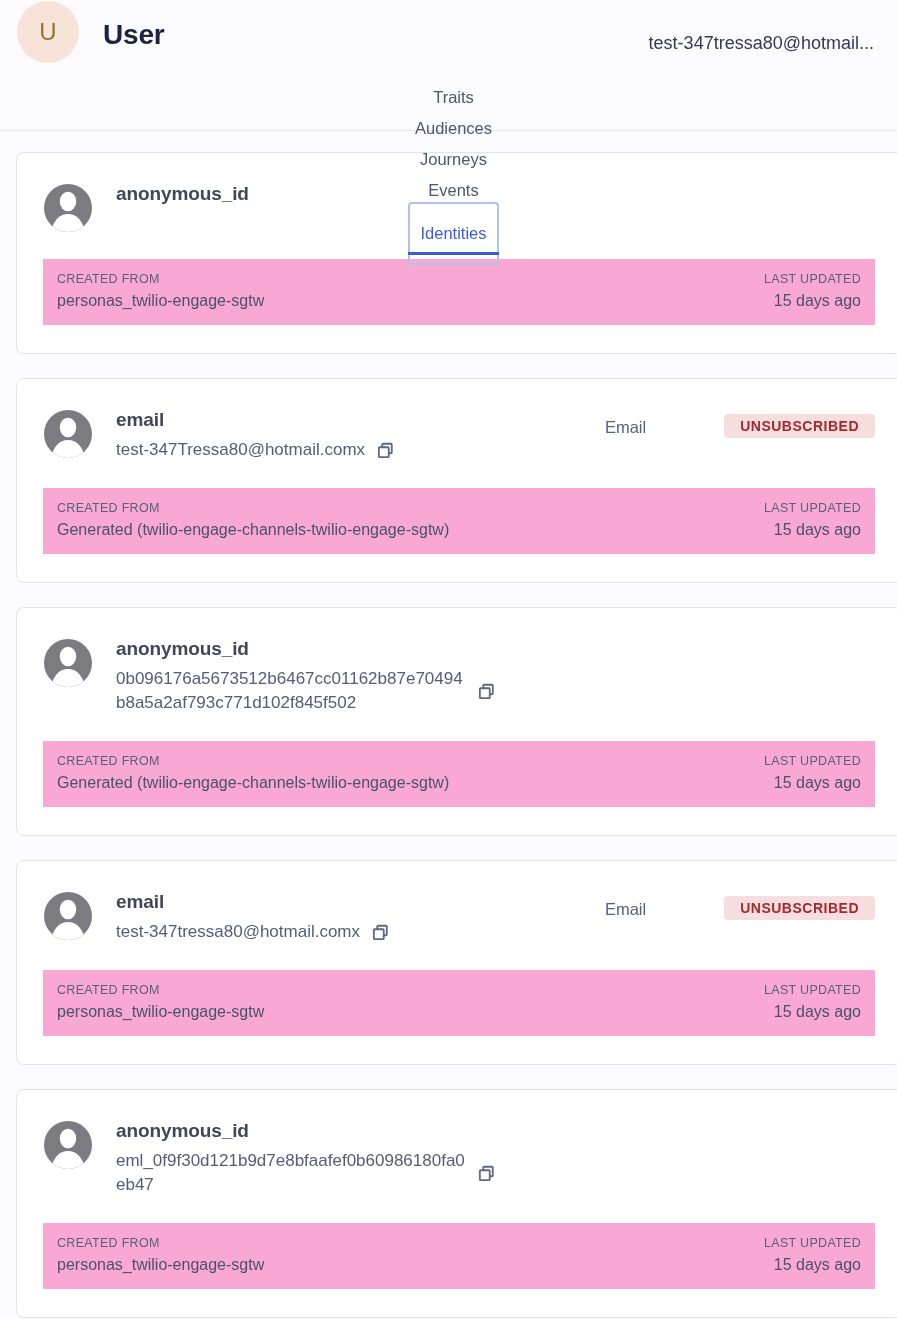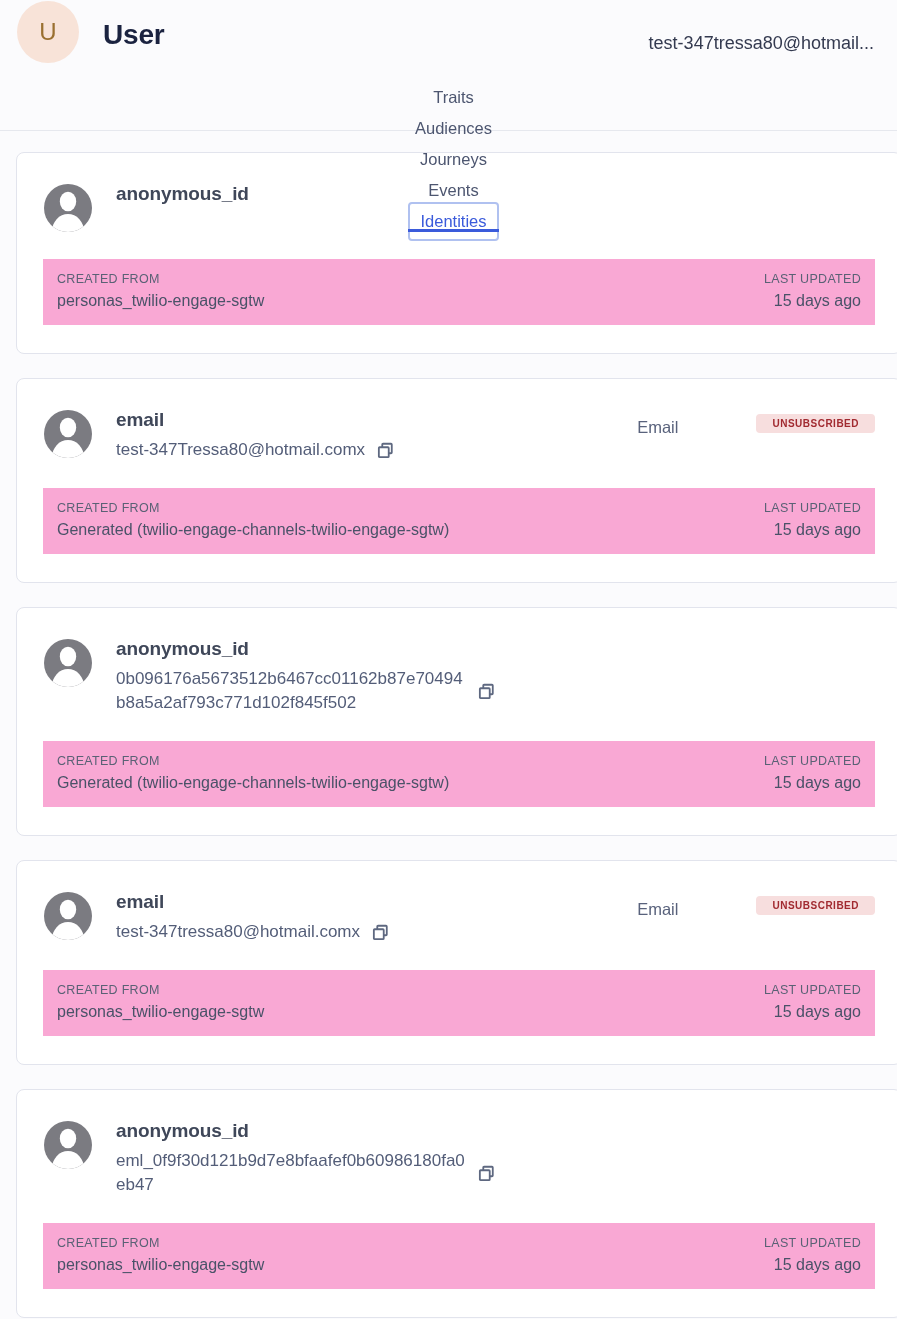--- a/index.html
+++ b/index.html
@@ -38,21 +38,21 @@
   }
   .tab {
     position: relative; height: 100%;
     display: flex; align-items: center;
     padding: 0 12px; cursor: pointer;
     font-size: 16.5px; color: #4D5670; white-space: nowrap;
   }
   .tab.active { color: #3B5BDB; font-weight: 500; }
   .tab.active .tab-label {
     border: 2px solid #B0C1F0; border-radius: 4px;
-    padding: 8px 10px; margin: -10px -12px;
+    padding: 20px 10px; margin: -10px -12px;
     background: transparent;
   }
   .tab.active::after {
     content: ""; position: absolute; left: 0; right: 0; bottom: -1px;
     height: 3px; background: #3B5BDB;
   }
 
   
   .cards { padding: 21px 0 0 16px; }
   .card {
@@ -80,21 +80,21 @@
     margin-left: 11px; padding: 0; line-height: 0; color: #5E6880;
     flex: 0 0 auto;
   }
   .channel {
     font-size: 16.5px; color: #59627C;
     margin-top: 9px; margin-right: 78px; flex: 0 0 auto;
   }
   .badge {
     margin-top: 5px; flex: 0 0 auto;
     background: #F7DEDE; color: #A12A30;
-    font-size: 10px; font-weight: 700; letter-spacing: 0.5px;
+    font-size: 14px; font-weight: 700; letter-spacing: 0.5px;
     padding: 4px 16px; border-radius: 4px; white-space: nowrap;
   }
 
   .card-footer {
     margin-top: 26px;
     background: #f9a8d4;
     padding: 12px 14px;
     display: flex; justify-content: space-between; align-items: flex-start;
   }
   .footer-col.right { text-align: right; }

